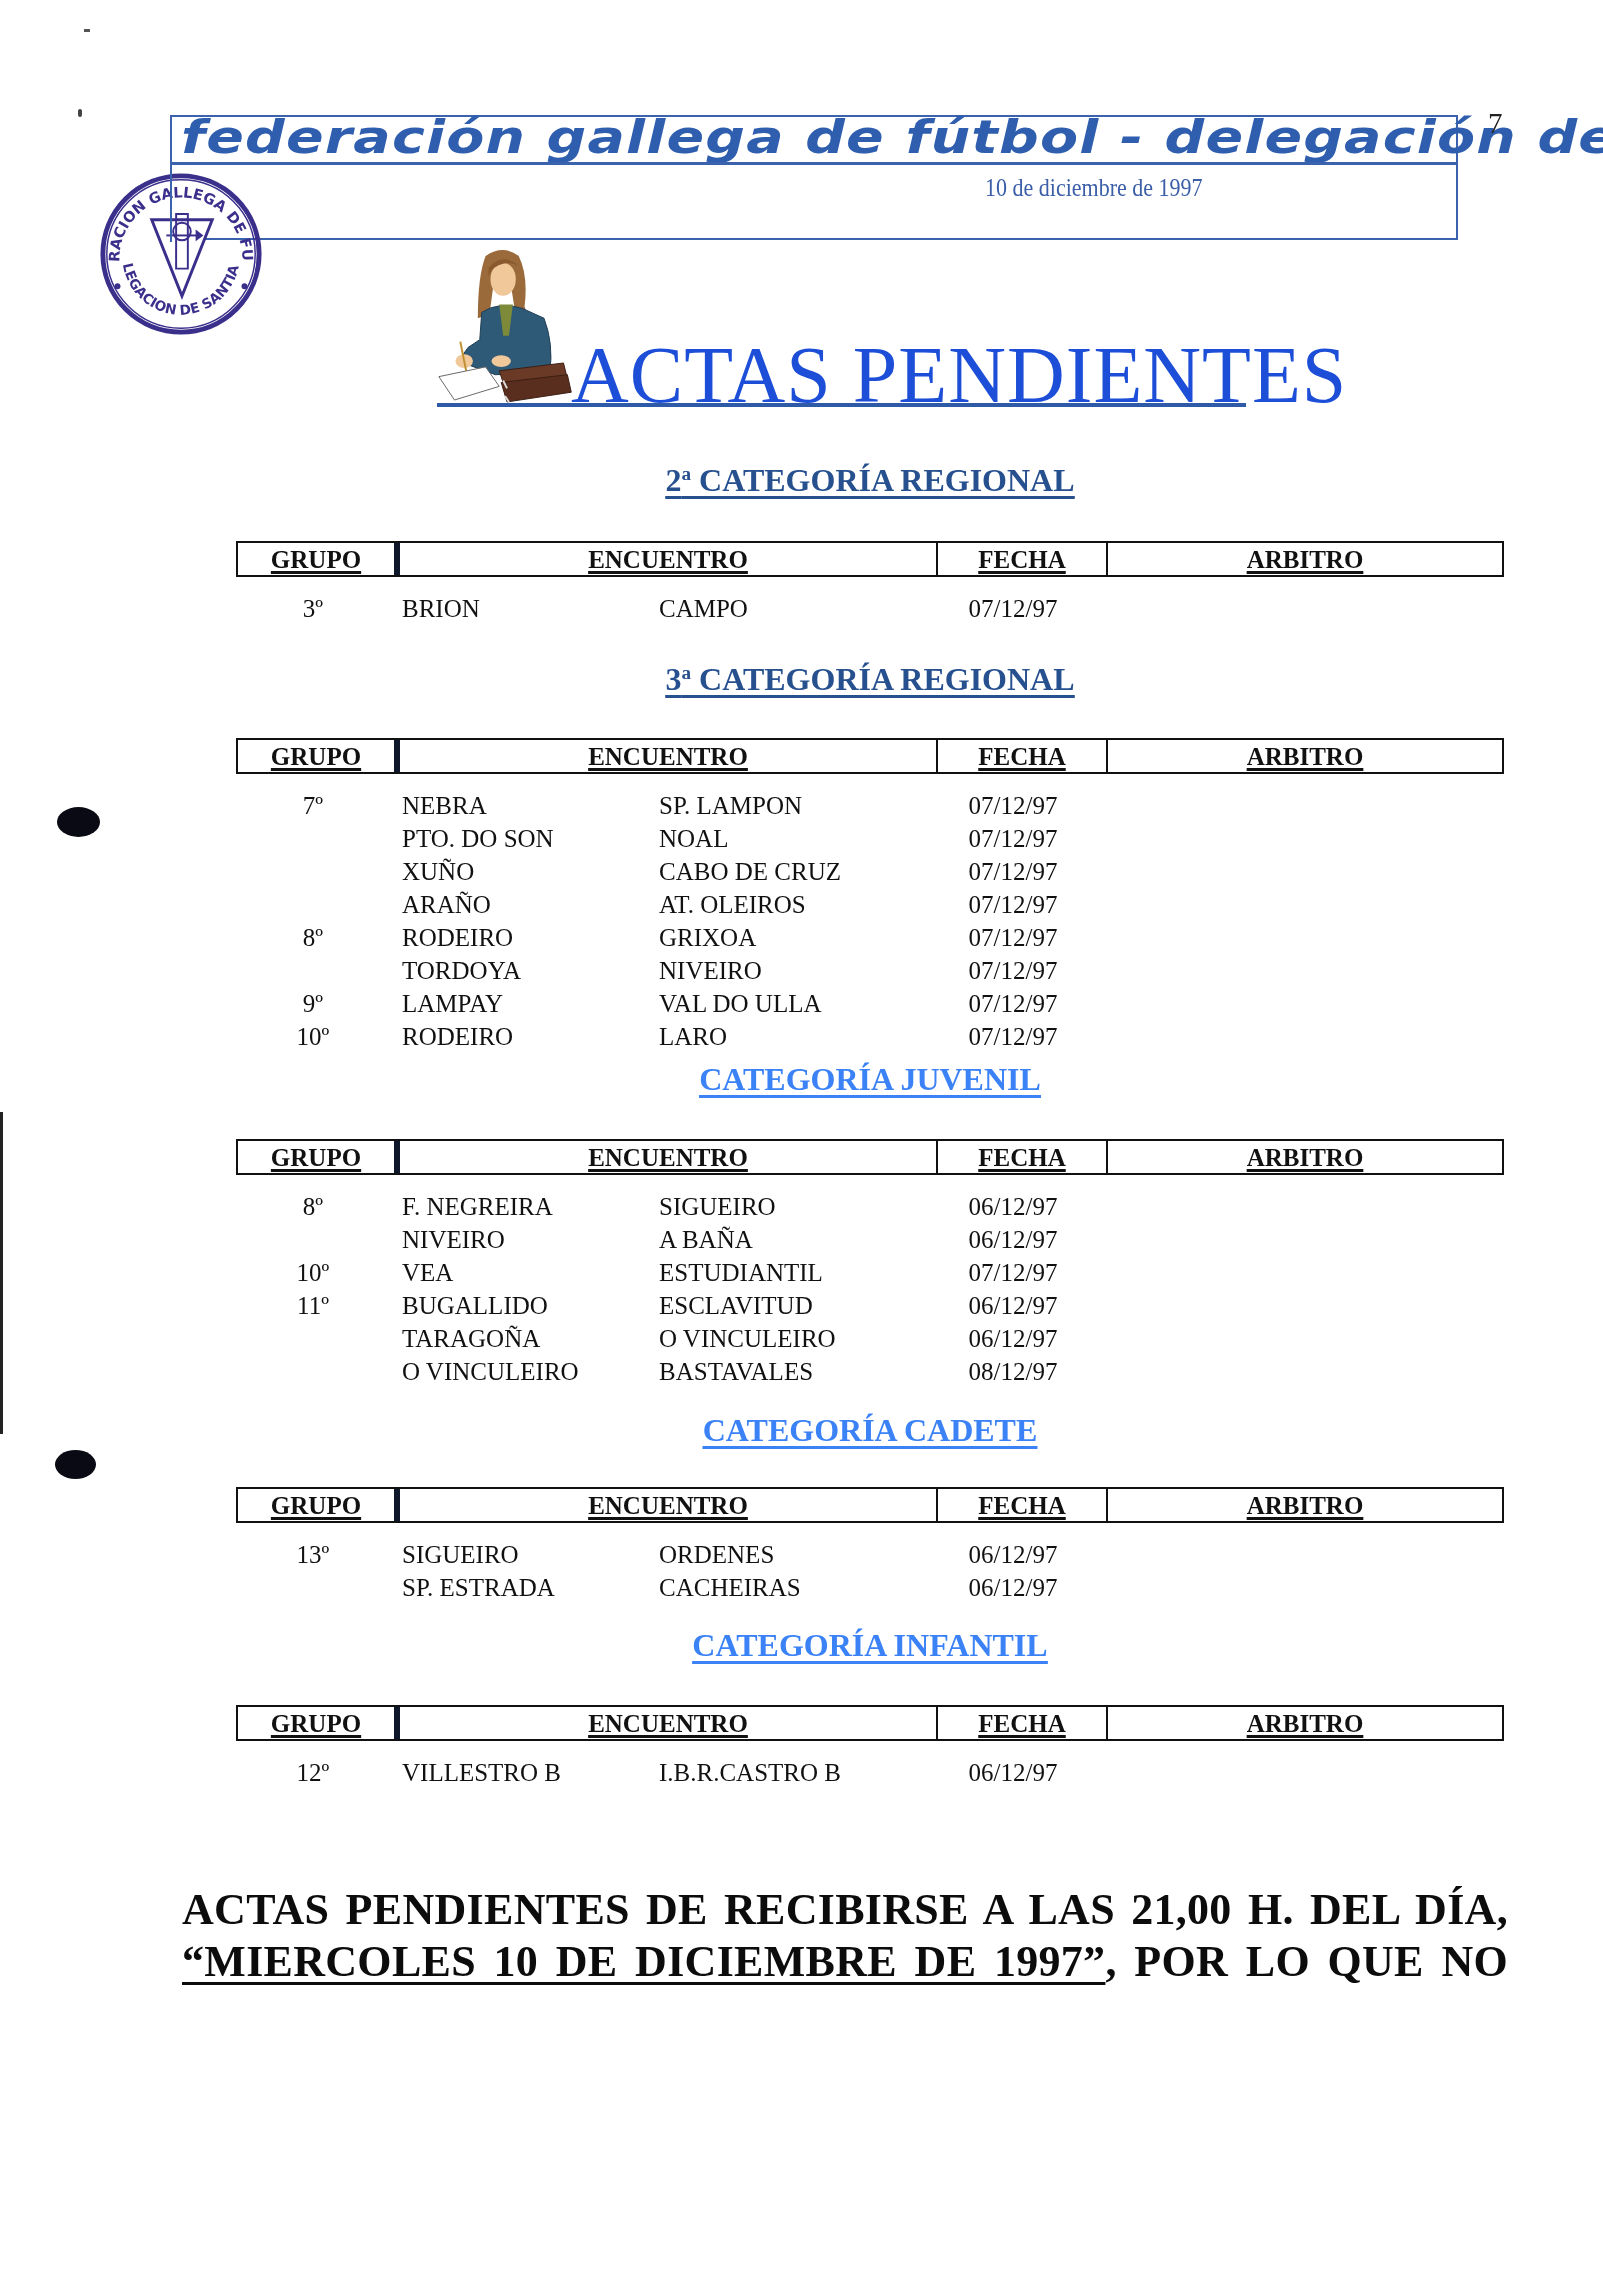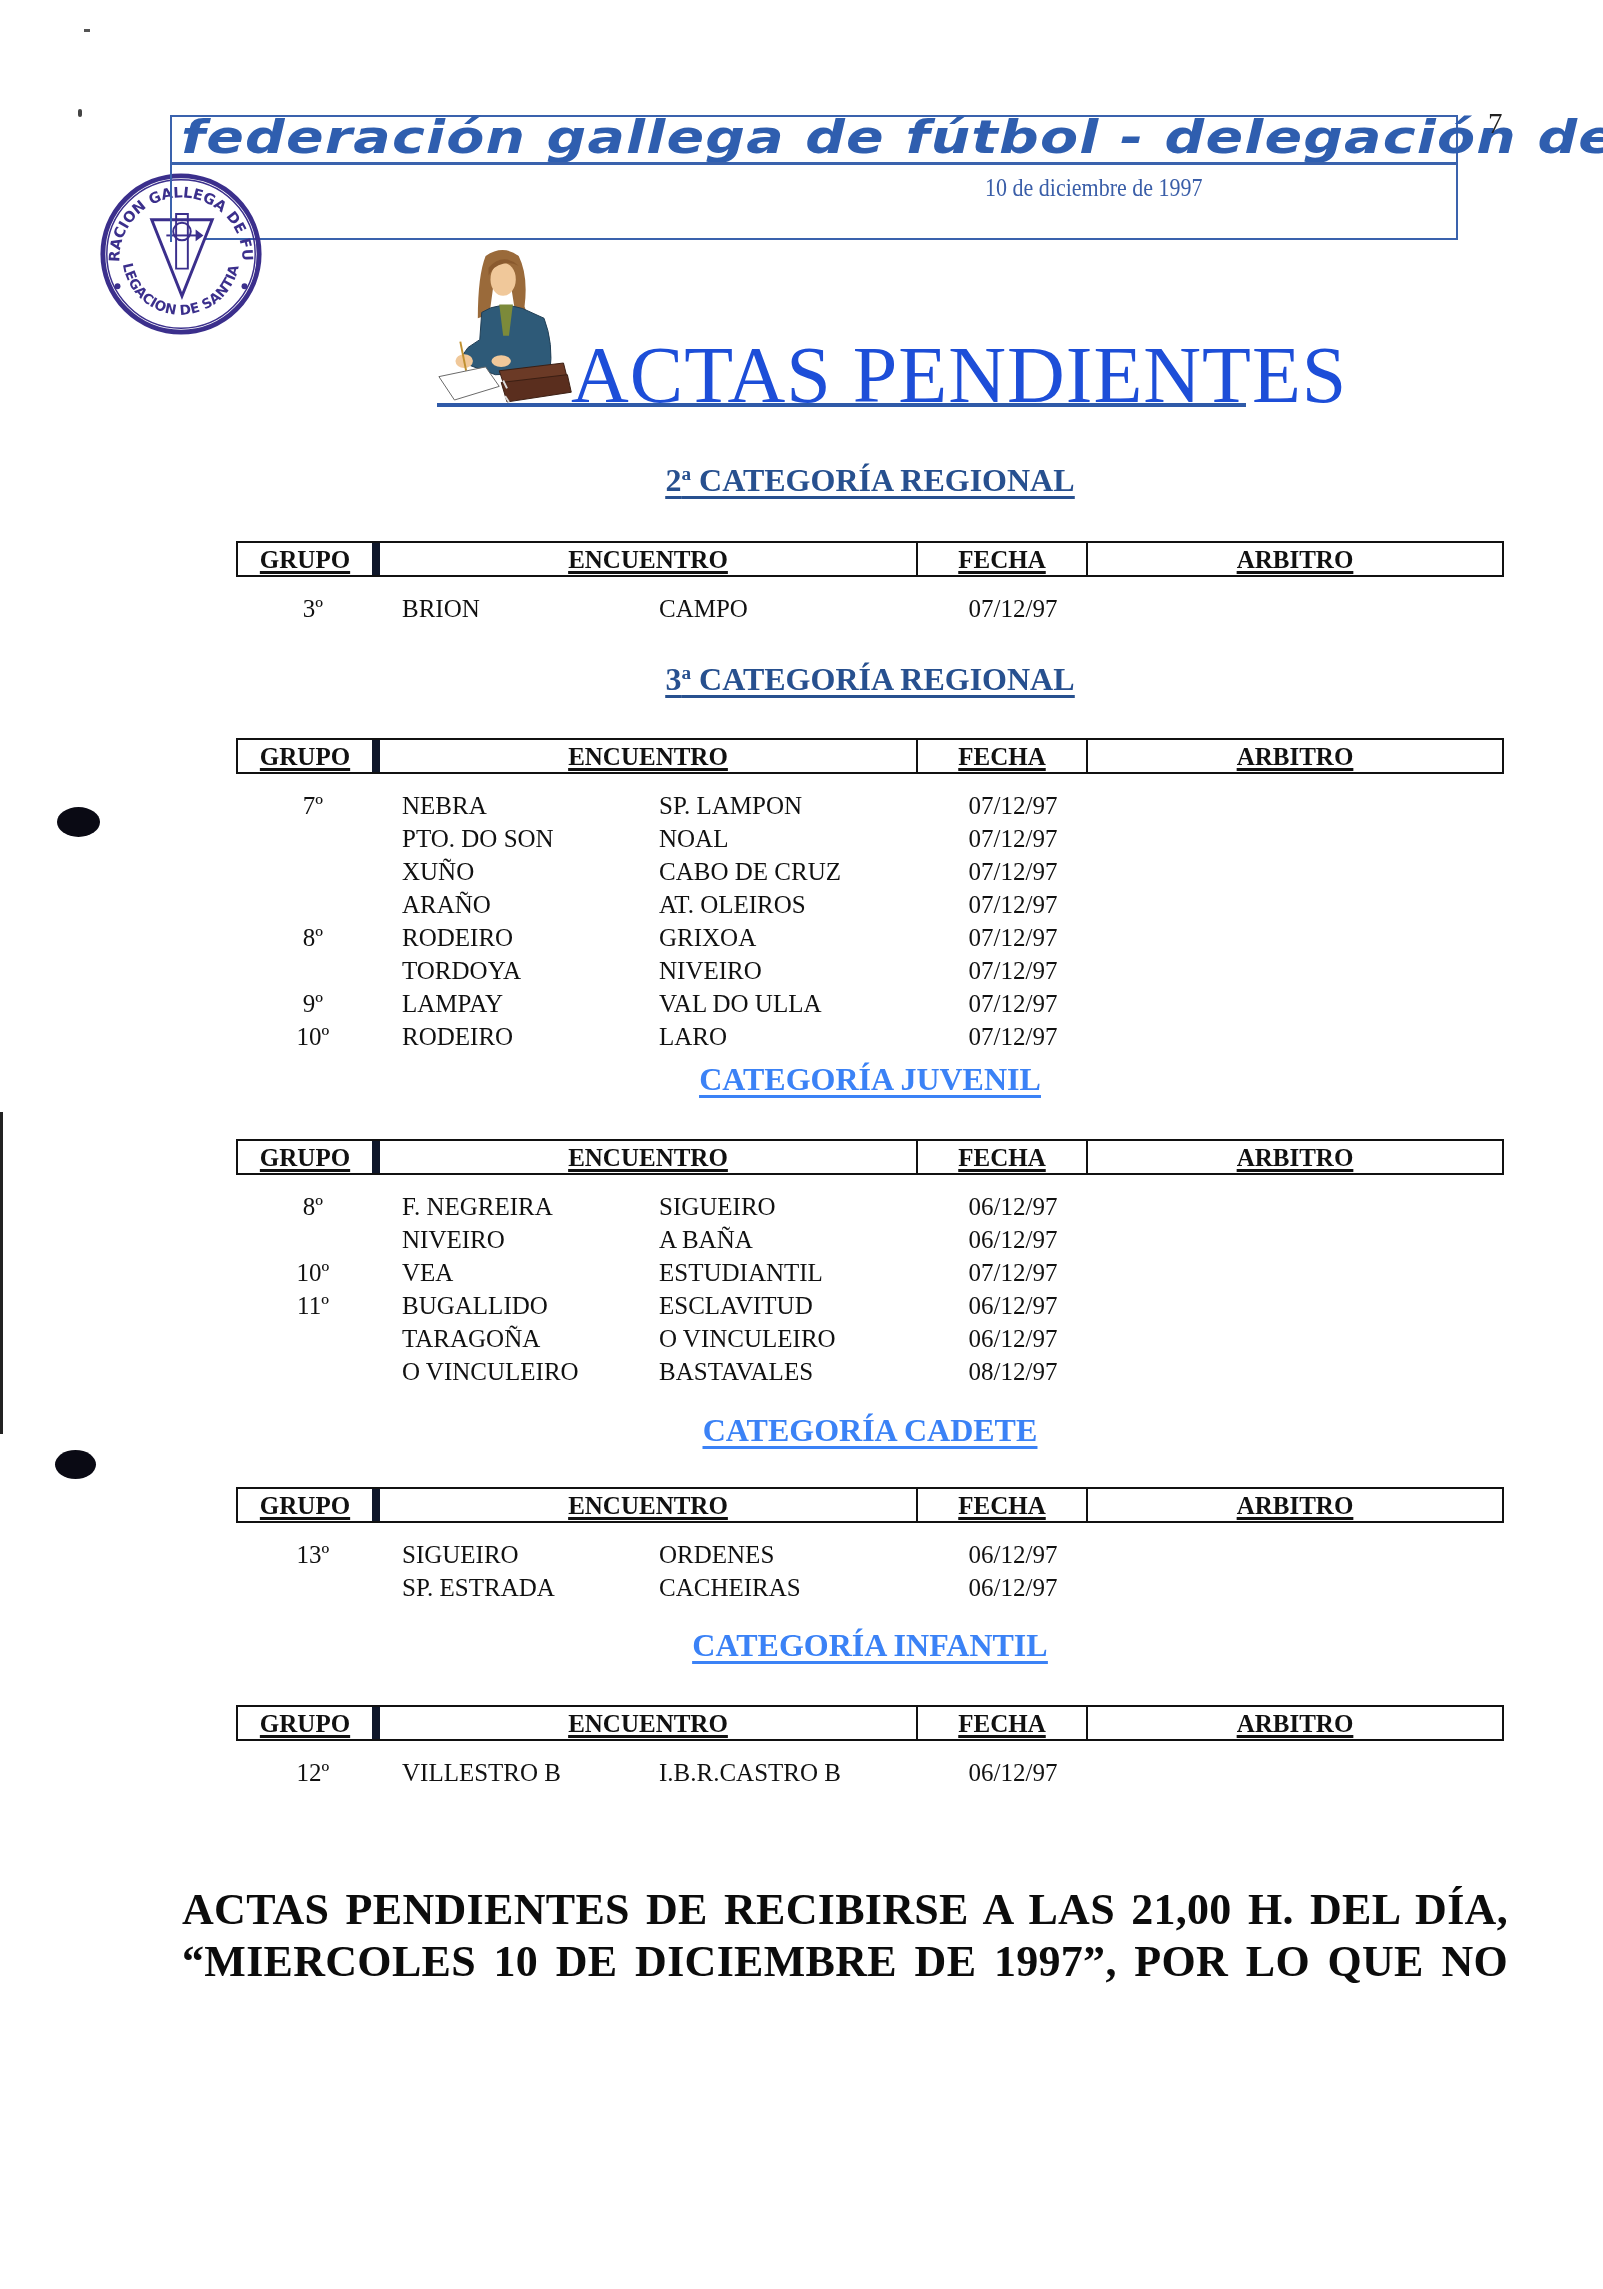--- a/index.html
+++ b/index.html
@@ -38,37 +38,37 @@
   .section-heading span { text-decoration: underline; text-decoration-thickness: 2.9px; text-underline-offset: 4.9px; }
   .section-heading.dark { color: #27508f; }
   sup.ord { font-size: 0.6em; vertical-align: 0.55em; }
 
   
   .tbl { position: absolute; left: 236px; width: 1268px; }
   .tbl-head { position: relative; height: 36px; border: 2px solid #111; box-sizing: border-box; display: flex; }
   .th { height: 100%; box-sizing: border-box; display: flex; align-items: center; justify-content: center;
         font-weight: bold; font-size: 25px; }
   .th span { text-decoration: underline; text-decoration-thickness: 2.9px; text-underline-offset: 2.9px; line-height: 1; }
-  .th.c1 { width: 142px; border-right: 8px solid #0f172a; }
+  .th.c1 { width: 162px; border-right: 6px solid #0f172a; }
   .th.c2 { width: 538px; border-right: 2px solid #111; }
   .th.c3 { width: 170px; border-right: 2px solid #111; }
   .th.c4 { flex: 1; }
   .row { position: relative; height: 33px; font-size: 25px; line-height: 33px; white-space: nowrap; }
   .row .cg { position: absolute; left: 0; width: 154px; text-align: center; }
   .row .ch { position: absolute; left: 166px; }
   .row .ca { position: absolute; left: 423px; }
   .row .cf { position: absolute; left: 692px; width: 170px; text-align: center; }
   .row .cr { position: absolute; left: 862px; width: 404px; text-align: center; }
   .tbl-body { padding-top: 15px; }
 
   
   .notice { position: absolute; left: 182px; top: 1884px; width: 1326px; font-weight: bold; font-size: 44px;
             line-height: 52px; text-align: justify; color: #0c0c0c; letter-spacing: 0.3px; }
   .notice .line { display: block; text-align: justify; text-align-last: justify; white-space: nowrap; }
-  .notice .u { text-decoration-thickness: 2.9px; text-underline-offset: 5.9px; }
+  .notice .u { text-decoration: underline; text-decoration-thickness: 2.9px; text-underline-offset: 5.9px; }
 </style>
 </head>
 <body>
 
 <div class="hole" style="left:57px; top:807px; width:43px; height:30px;"></div>
 <div class="hole" style="left:55px; top:1450px; width:41px; height:29px;"></div>
 <div class="abs" style="left:84px; top:29px; width:5.9px; height:2.9px; background:#555;"></div>
 <div class="abs" style="left:78px; top:109px; width:3.9px; height:7.8px; background:#444; border-radius:2px;"></div>
 <div class="abs" style="left:0; top:1112px; width:2.9px; height:322px; background:#222;"></div>
 

